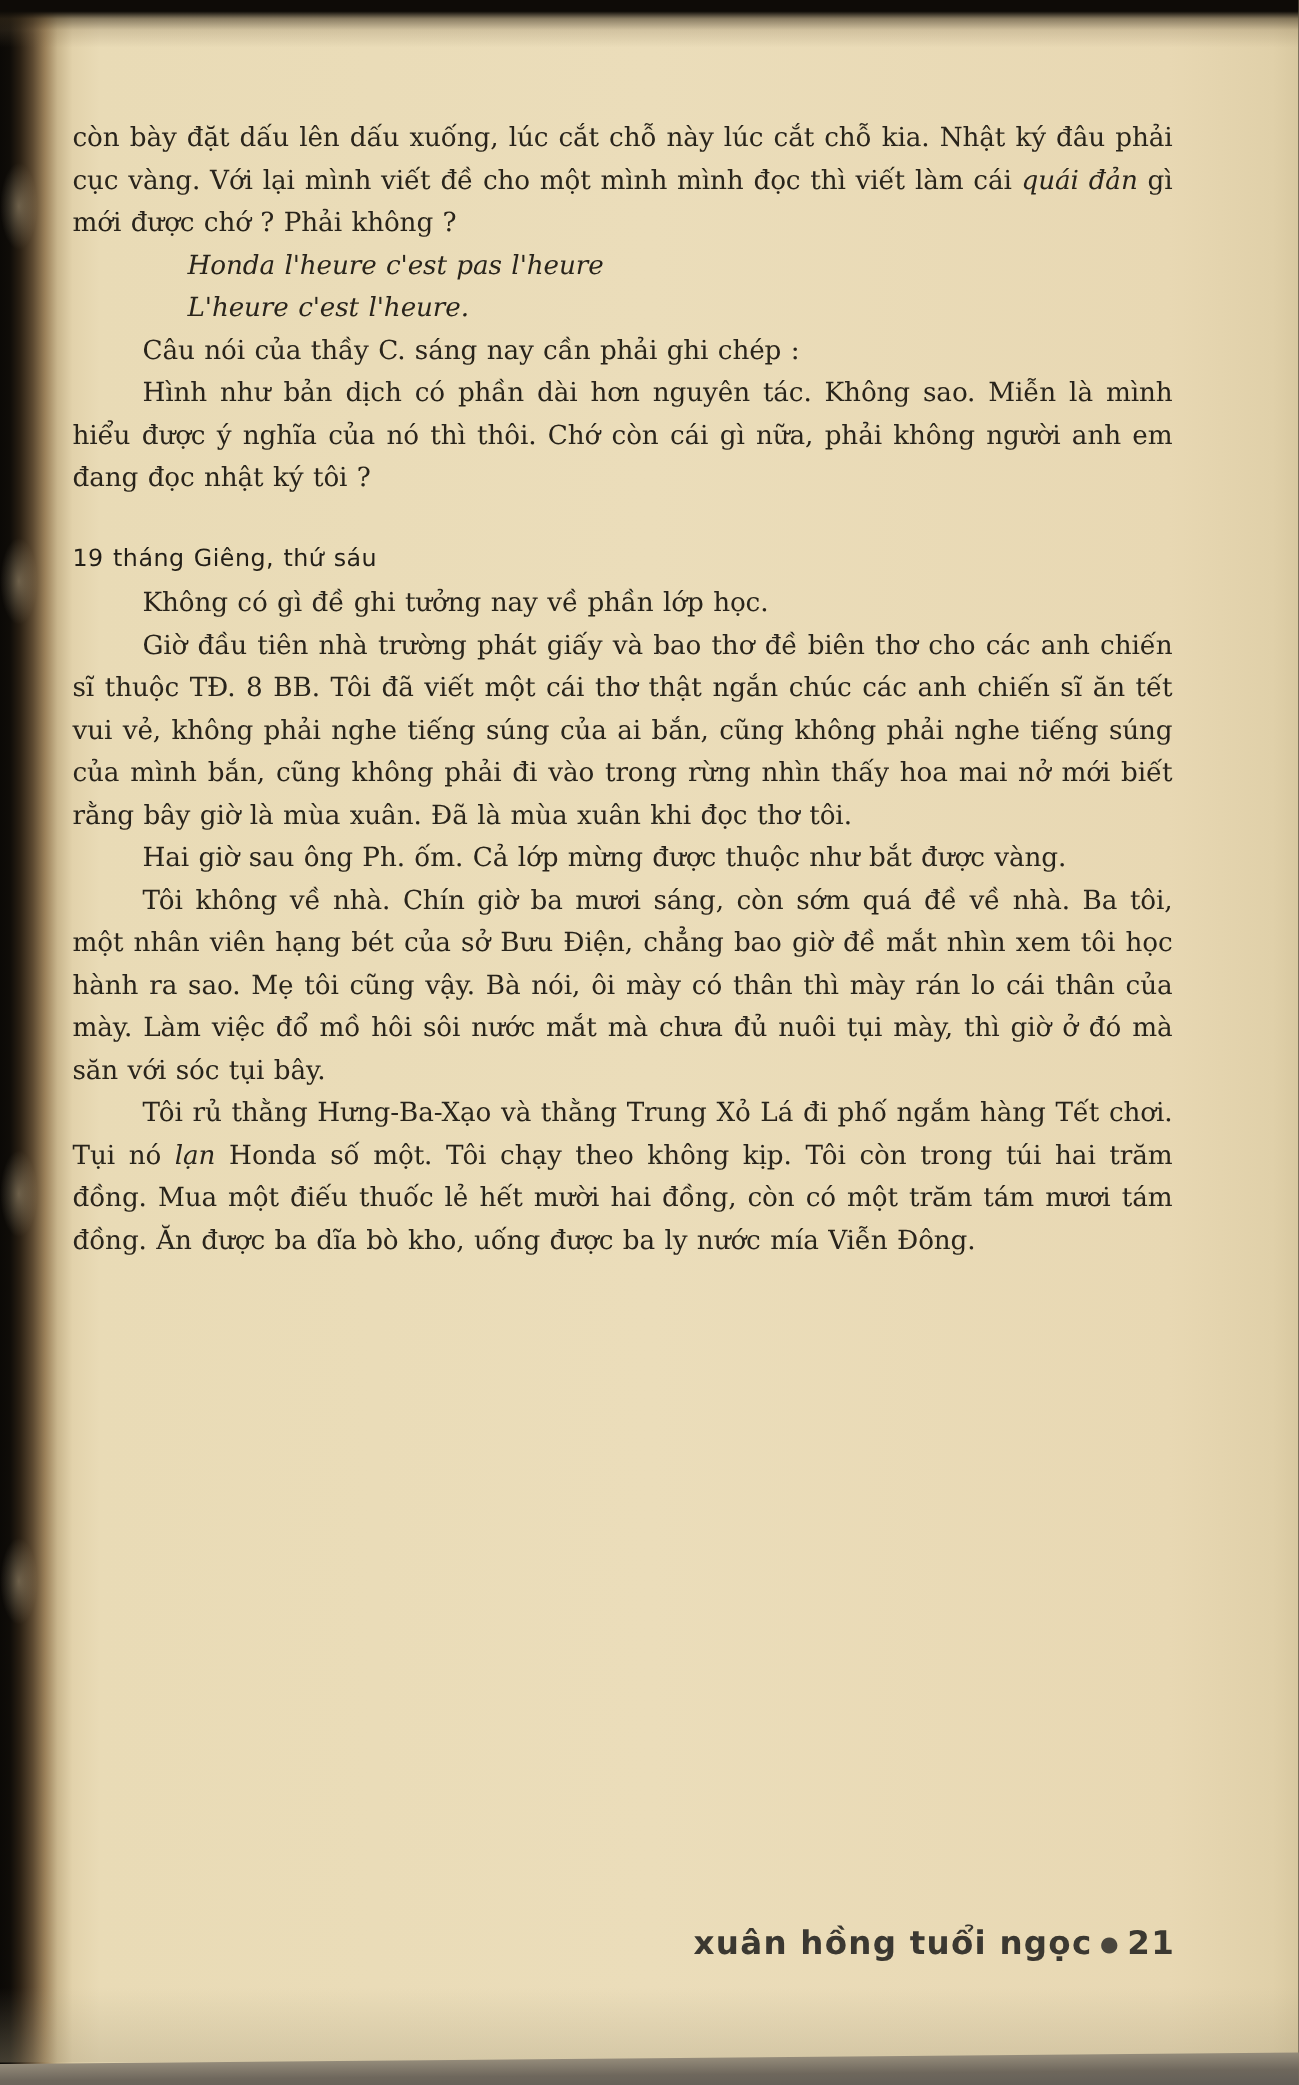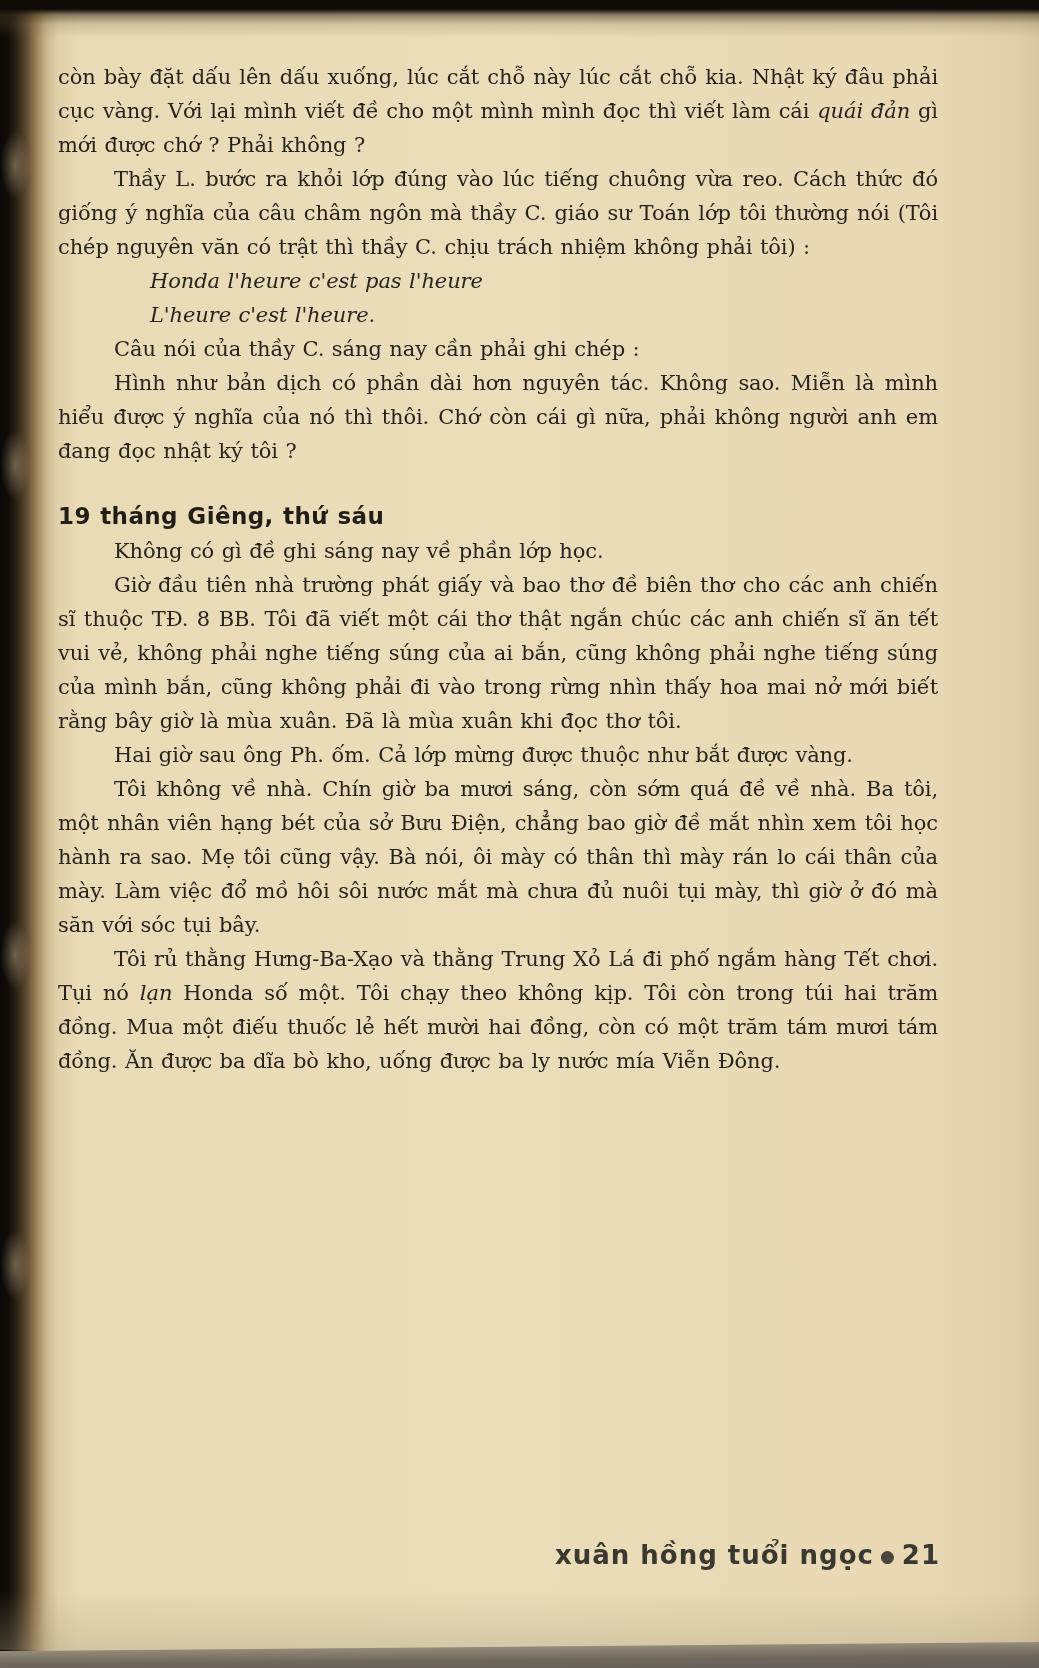--- a/index.html
+++ b/index.html
@@ -27,33 +27,33 @@
   .bottom-bar{
     position:absolute;left:-6px;right:-6px;bottom:-4px;height:30px;
     background:linear-gradient(180deg,#948b7a 0,#6e675c 45%,#5e5b55 100%);
     transform:rotate(-0.5deg);transform-origin:right bottom;
   }
   .binding-bump{
     position:absolute;left:0;width:30px;height:70px;border-radius:50%;
     background:radial-gradient(ellipse at center,rgba(226,206,166,.38),rgba(0,0,0,0) 70%);
   }
   .content{
-    position:absolute;left:58px;top:60px;width:880px;
+    position:absolute;left:58px;top:93px;width:880px;
     color:#29241b;font-size:21px;line-height:34px;
     text-align:justify;word-spacing:1px;letter-spacing:-0.1px;
   }
   .para{margin:0;text-indent:56px;}
   .noindent{text-indent:0;}
   .italic{font-style:italic;}
   .verse{margin:0 0 0 92px;font-style:italic;}
   .verse-line{line-height:34px;}
   .entry-heading{
     margin:24px 0 0 0;
     font-family:"DejaVu Sans", sans-serif;
-    font-size:23px;font-weight:bold;line-height:36px;
+    font-size:19px;font-weight:normal;line-height:36px;
     letter-spacing:.4px;color:#221e17;text-align:left;
   }
   .spacer-sm{height:6px;}
   .footer{
     position:absolute;top:1540px;right:99px;
     font-family:"DejaVu Sans", sans-serif;font-weight:bold;
     font-size:26px;color:#3b3831;letter-spacing:1px;white-space:nowrap;
   }
   .footer-bullet{font-size:17px;color:#4a463e;padding:0 6px;vertical-align:2px;}
 </style>
@@ -63,38 +63,37 @@
 <div class="page">
   <div class="top-shade"></div>
   <div class="binding-bump" style="top:130px;"></div>
   <div class="binding-bump" style="top:430px;"></div>
   <div class="binding-bump" style="top:920px;"></div>
   <div class="binding-bump" style="top:1230px;"></div>
 
   <div class="content">
     <p class="para noindent"><span>còn bày đặt dấu lên dấu xuống, lúc cắt chỗ này lúc cắt chỗ kia. Nhật ký đâu phải cục vàng. Với lại mình viết đề cho một mình mình đọc thì viết làm cái </span><i class="italic">quái đản</i><span> gì mới được chớ ? Phải không ?</span></p>
 
-    <p class="para">Thầy L. bước ra khỏi lớp đúng vào lúc tiếng chuông vừa reo. Cách thức đó giống ý nghĩa của câu châm ngôn mà thầy C. giáo sư Toán lớp tôi thường nói (Tôi chép nguyên văn có trật thì thầy C. chịu trách nhiệm không phải tôi) :</p>
 
     <div class="verse">
       <div class="verse-line">Honda l'heure c'est pas l'heure</div>
       <div class="verse-line">L'heure c'est l'heure.</div>
     </div>
 
 
     <p class="para">Câu nói của thầy C. sáng nay cần phải ghi chép :</p>
 
     <p class="para">Hình như bản dịch có phần dài hơn nguyên tác. Không sao. Miễn là mình hiểu được ý nghĩa của nó thì thôi. Chớ còn cái gì nữa, phải không người anh em đang đọc nhật ký tôi ?</p>
 
     <div class="spacer-sm"></div>
 
 
     <h2 class="entry-heading">19 tháng Giêng, thứ sáu</h2>
 
-    <p class="para">Không có gì đề ghi sáng nay về phần lớp học.</p>
+    <p class="para">Không có gì đề ghi tưởng nay về phần lớp học.</p>
 
     <p class="para">Giờ đầu tiên nhà trường phát giấy và bao thơ đề biên thơ cho các anh chiến sĩ thuộc TĐ. 8 BB. Tôi đã viết một cái thơ thật ngắn chúc các anh chiến sĩ ăn tết vui vẻ, không phải nghe tiếng súng của ai bắn, cũng không phải nghe tiếng súng của mình bắn, cũng không phải đi vào trong rừng nhìn thấy hoa mai nở mới biết rằng bây giờ là mùa xuân. Đã là mùa xuân khi đọc thơ tôi.</p>
 
 
     <p class="para">Hai giờ sau ông Ph. ốm. Cả lớp mừng được thuộc như bắt được vàng.</p>
 
     <p class="para">Tôi không về nhà. Chín giờ ba mươi sáng, còn sớm quá đề về nhà. Ba tôi, một nhân viên hạng bét của sở Bưu Điện, chẳng bao giờ đề mắt nhìn xem tôi học hành ra sao. Mẹ tôi cũng vậy. Bà nói, ôi mày có thân thì mày rán lo cái thân của mày. Làm việc đổ mồ hôi sôi nước mắt mà chưa đủ nuôi tụi mày, thì giờ ở đó mà săn với sóc tụi bây.</p>
 
     <p class="para"><span>Tôi rủ thằng Hưng-Ba-Xạo và thằng Trung Xỏ Lá đi phố ngắm hàng Tết chơi. Tụi nó </span><i class="italic">lạn</i><span> Honda số một. Tôi chạy theo không kịp. Tôi còn trong túi hai trăm đồng. Mua một điếu thuốc lẻ hết mười hai đồng, còn có một trăm tám mươi tám đồng. Ăn được ba dĩa bò kho, uống được ba ly nước mía Viễn Đông.</span></p>
   </div>

